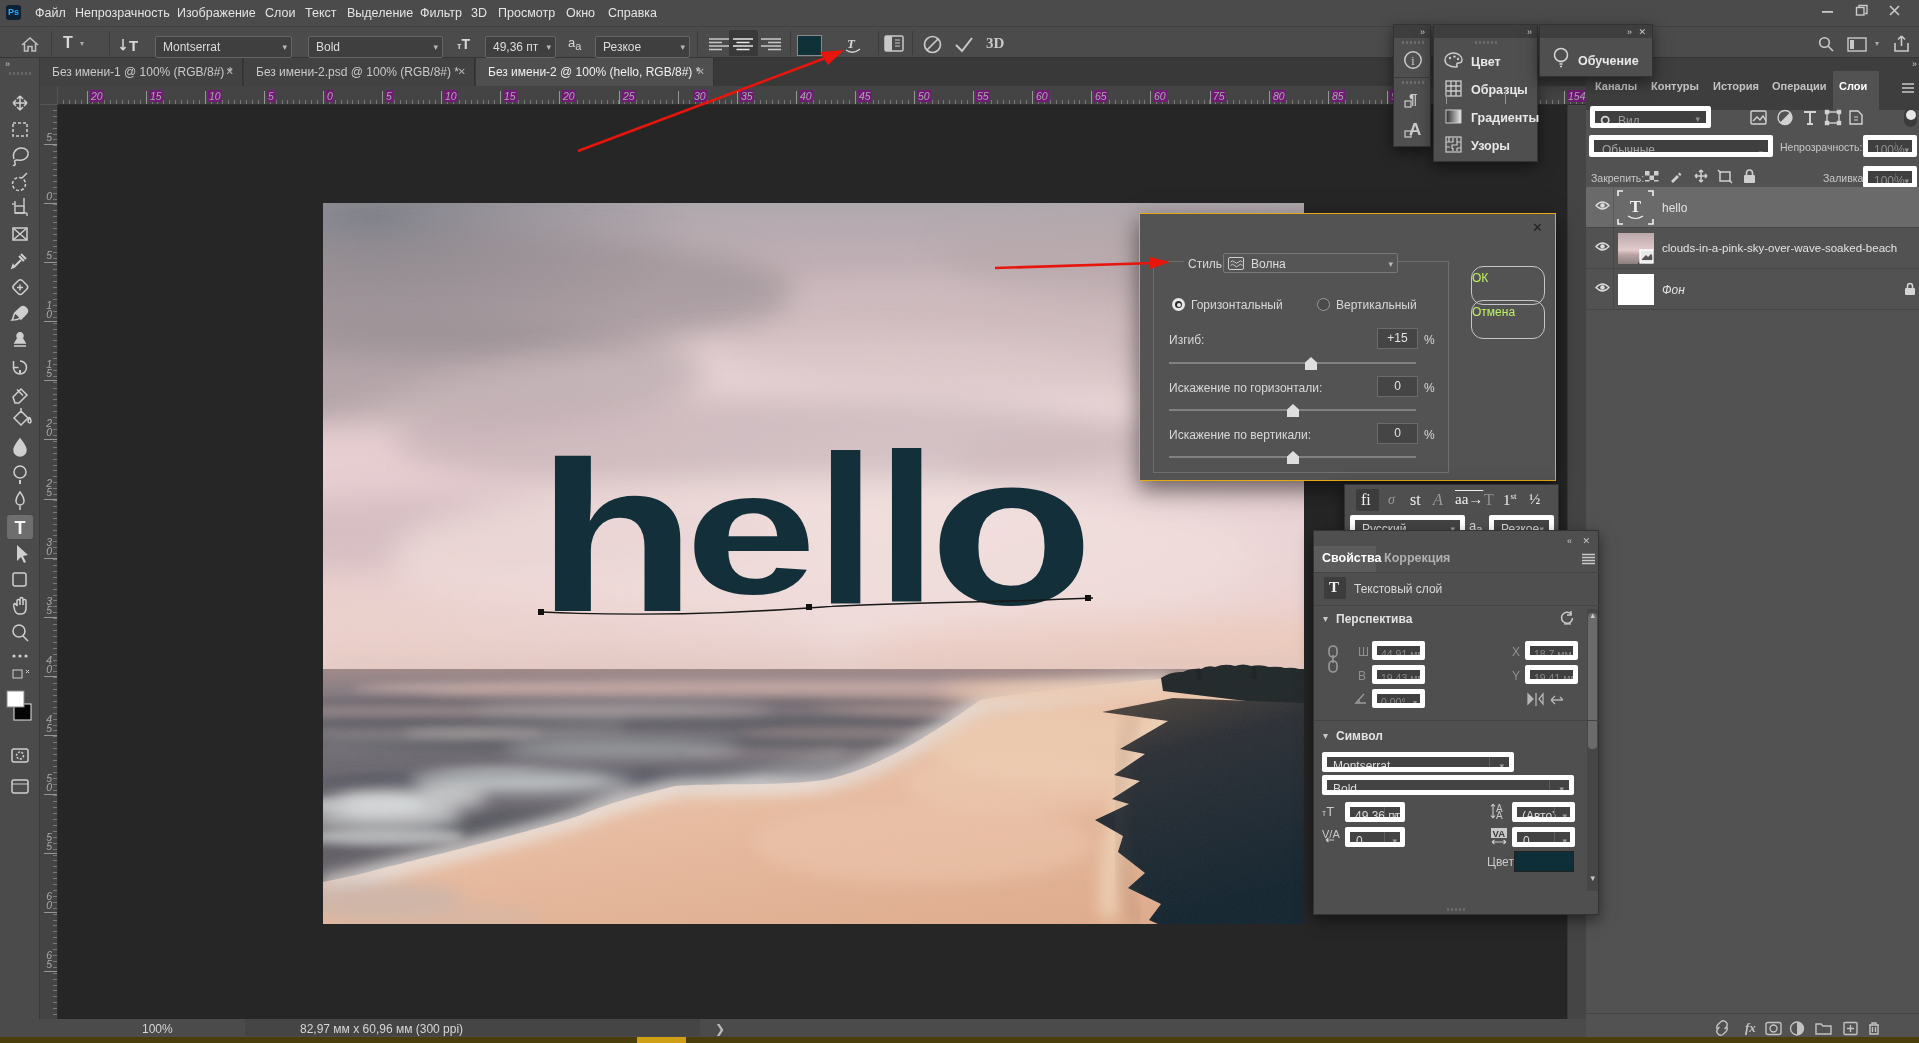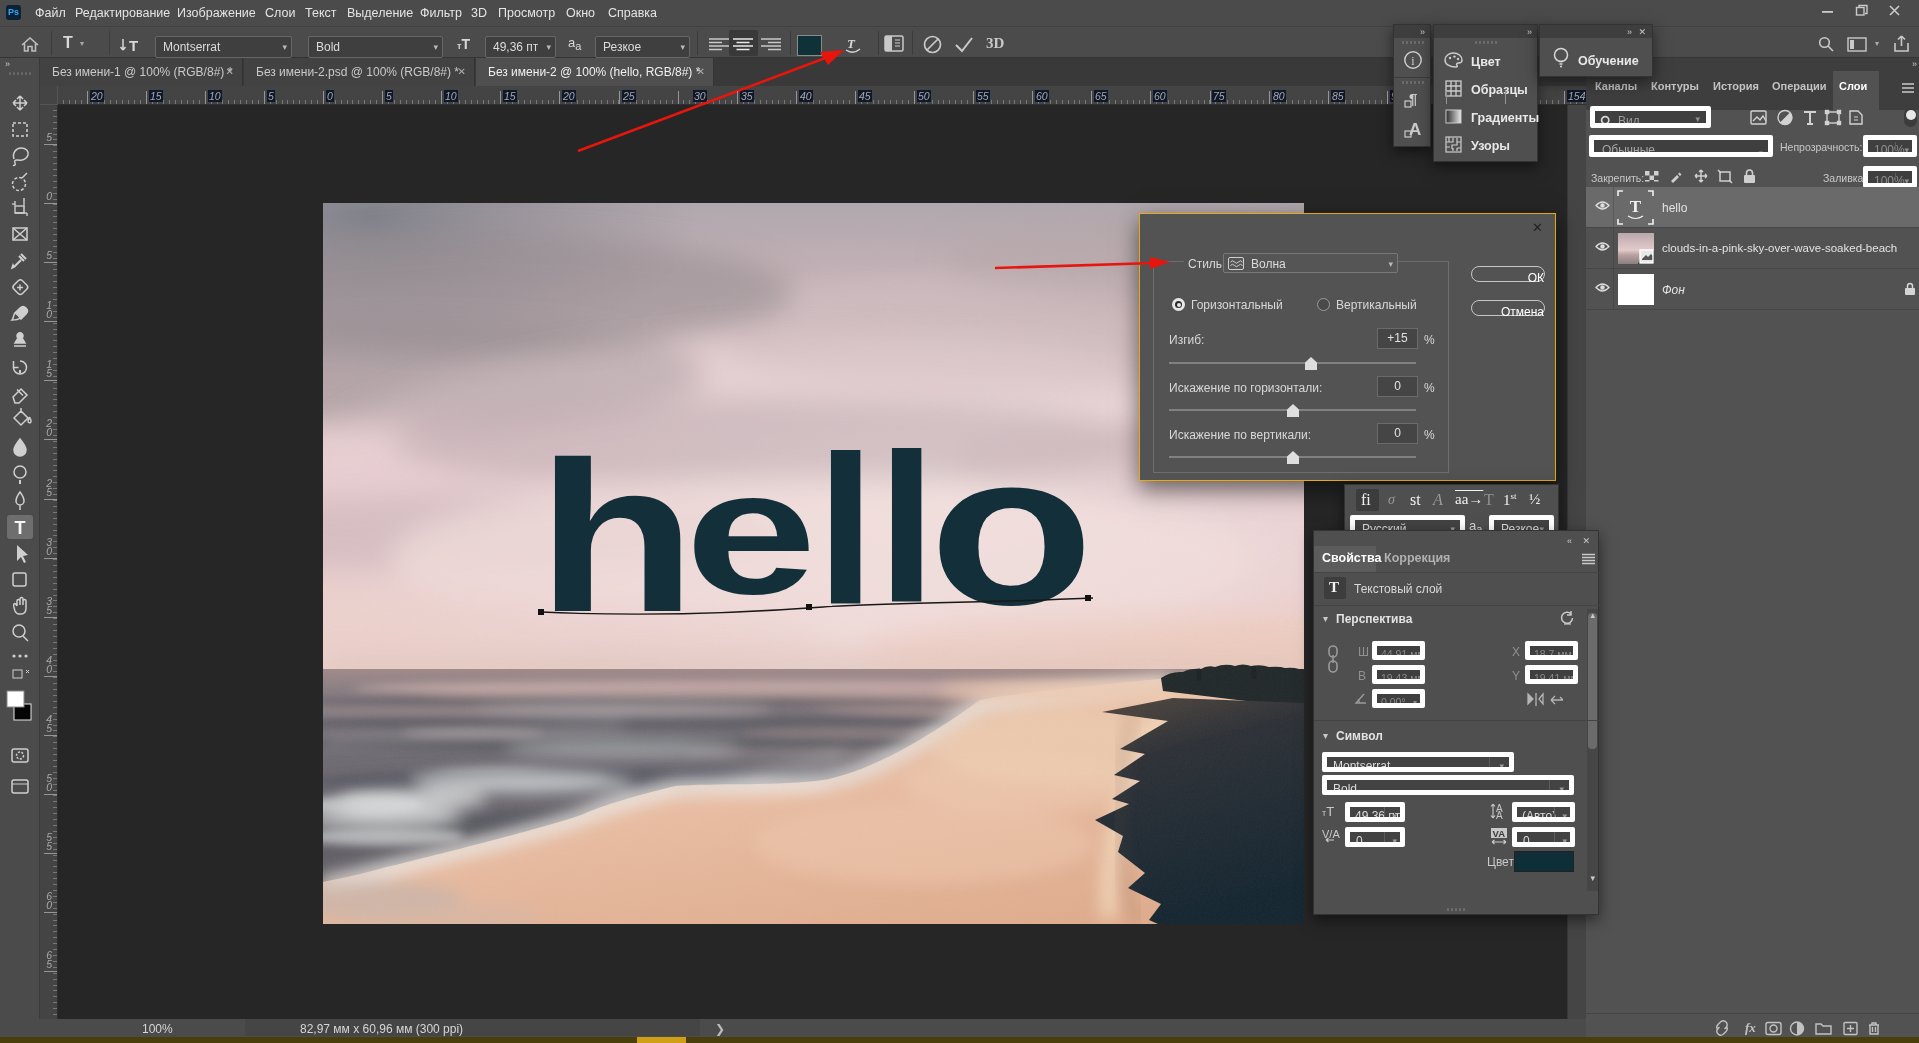--- a/index.html
+++ b/index.html
@@ -23,21 +23,21 @@
 #hruler{left:58px;top:86px;width:1528px;height:19px;background:#444;border-bottom:1px solid #2e2e2e}
 #vruler{left:40px;top:105px;width:18px;height:914px;background:#444;border-right:1px solid #2e2e2e}
 #rcorner{left:40px;top:86px;width:18px;height:19px;background:#444;border-right:1px solid #555;border-bottom:1px solid #555}
 .htick{position:absolute;bottom:0;width:1px;height:13px;background:#969696}
 .hlab{position:absolute;top:4px;font-size:10.5px;color:#a8a8a8}
 .vtick{position:absolute;right:0;height:1px;width:13px;background:#969696}
 .vlab{position:absolute;right:5px;font-size:10.5px;color:#a8a8a8;line-height:9px;text-align:right;white-space:pre-line}
 #hminor{position:absolute;left:0;top:0;width:100%;height:100%;background:repeating-linear-gradient(90deg,transparent 0,transparent 4.91px,#777 4.91px,#777 5.91px) bottom/100% 4px no-repeat}
 #vminor{position:absolute;left:0;top:0;width:100%;height:100%;background:repeating-linear-gradient(180deg,transparent 0,transparent 4.91px,#777 4.91px,#777 5.91px) right/4px 100% no-repeat}
 .htick{z-index:2}.vtick{z-index:2}
-.hlab{background:#0f172a;padding:0 1px}
+.hlab{background:#701a75;padding:0 1px}
 
 
 #toolbar{left:0;top:58px;width:40px;height:980px;background:#4b4b4b;border-right:1px solid #3a3a3a}
 
 #paste{left:58px;top:105px;width:1509px;height:914px;background:#262626}
 #photo{left:323px;top:203px;width:981px;height:721px}
 #vscroll{left:1567px;top:105px;width:19px;height:914px;background:#454545;border-left:1px solid #383838}
 
 #statusbar{left:0;top:1019px;width:1586px;height:18px;background:#4b4b4b;color:#d6d6d6;font-size:12px}
 #goldstrip{left:0;top:1037px;width:1919px;height:6px;background:#4a3e0a}
@@ -55,21 +55,21 @@
 .fpanel{position:absolute;background:#4f4f4f;box-shadow:0 5px 14px rgba(0,0,0,.5);border:1px solid #333}
 .phead{position:absolute;left:0;top:0;width:100%;height:13px;background:#3e3e3e}
 .pchev{position:absolute;top:2px;color:#c9c9c9;font-size:9px;letter-spacing:-2px}
 
 #warpdlg{left:1139px;top:213px;width:417px;height:268px;background:#535353;border:1px solid #e8a812;box-shadow:0 8px 22px rgba(0,0,0,.55)}
 #warptitle{position:absolute;left:0;top:0;width:100%;height:28px;background:#f2b01e;color:#1c1c1c;font-size:13px;line-height:28px;padding-left:10px}
 .dlab{position:absolute;color:#d8d8d8;font-size:12px}
 .dval{position:absolute;width:41px;height:21px;background:#454545;border:1px solid #6a6a6a;color:#e2e2e2;font-size:12px;text-align:center;line-height:19px}
 .strack{position:absolute;height:2px;background:#818181}
 .sthumb{position:absolute;width:12px;height:13px;background:#dedede;clip-path:polygon(50% 0,100% 42%,100% 100%,0 100%,0 42%)}
-.dbtn{position:absolute;width:74px;height:16px;border:1px solid #c6c6c6;border-radius:12px;color:#ffffff;font-size:12px;text-align:right;line-height:22px}
+.dbtn{position:absolute;width:74px;height:39px;border:1px solid #c6c6c6;border-radius:12px;color:#bef264;font-size:12px;text-align:left;line-height:22px}
 </style></head>
 <body>
 <div id="app">
 
   <div class="abs" id="paste"></div>
   <div class="abs" id="photo">
   <svg width="981" height="721" viewBox="0 0 981 721">
     <defs>
       <linearGradient id="sky" x1="0" y1="0" x2="0" y2="1">
         <stop offset="0" stop-color="#b0a8ae"></stop>
@@ -217,21 +217,21 @@
           <rect x="215" y="406" width="6" height="6"></rect>
           <rect x="483" y="401" width="6" height="6"></rect>
           <rect x="762" y="392" width="6" height="6"></rect>
         </g>
   </svg>
   </div>
 
   <div class="abs" id="menubar">
     <div class="abs" id="pslogo">Ps</div>
     <span class="mi" style="left:35px">Файл</span>
-    <span class="mi" style="left:75px">Редактирование</span>
+    <span class="mi" style="left:75px">Непрозрачность</span>
     <span class="mi" style="left:177px">Изображение</span>
     <span class="mi" style="left:265px">Слои</span>
     <span class="mi" style="left:305px">Текст</span>
     <span class="mi" style="left:347px">Выделение</span>
     <span class="mi" style="left:420px">Фильтр</span>
     <span class="mi" style="left:471px">3D</span>
     <span class="mi" style="left:498px">Просмотр</span>
     <span class="mi" style="left:566px">Окно</span>
     <span class="mi" style="left:608px">Справка</span>
     <svg style="position:absolute;left:1820px;top:4px" width="95" height="14" viewBox="0 0 95 14">

